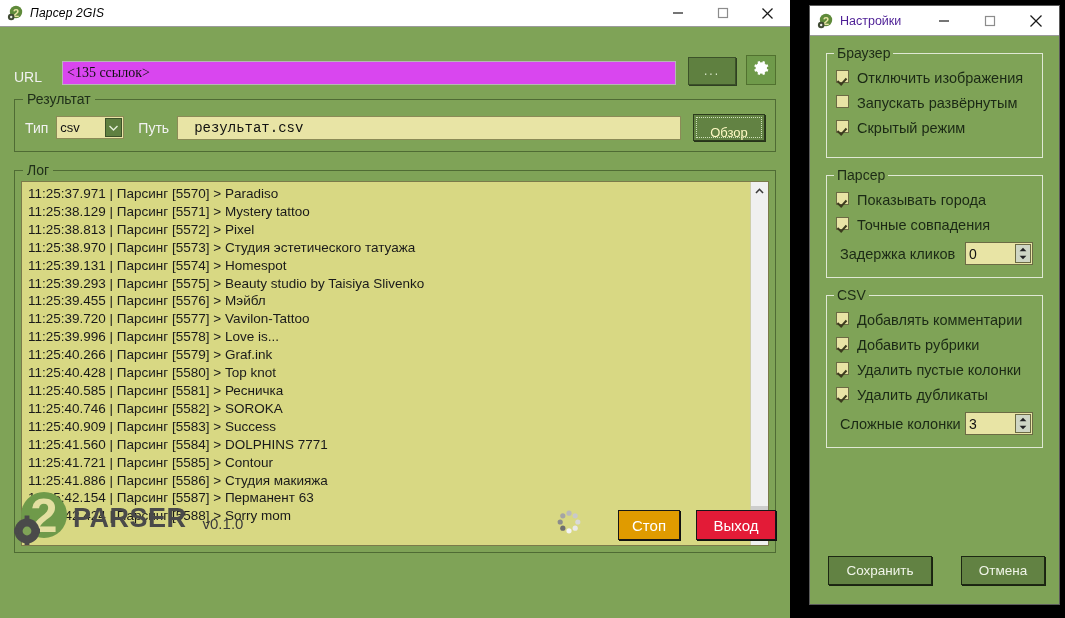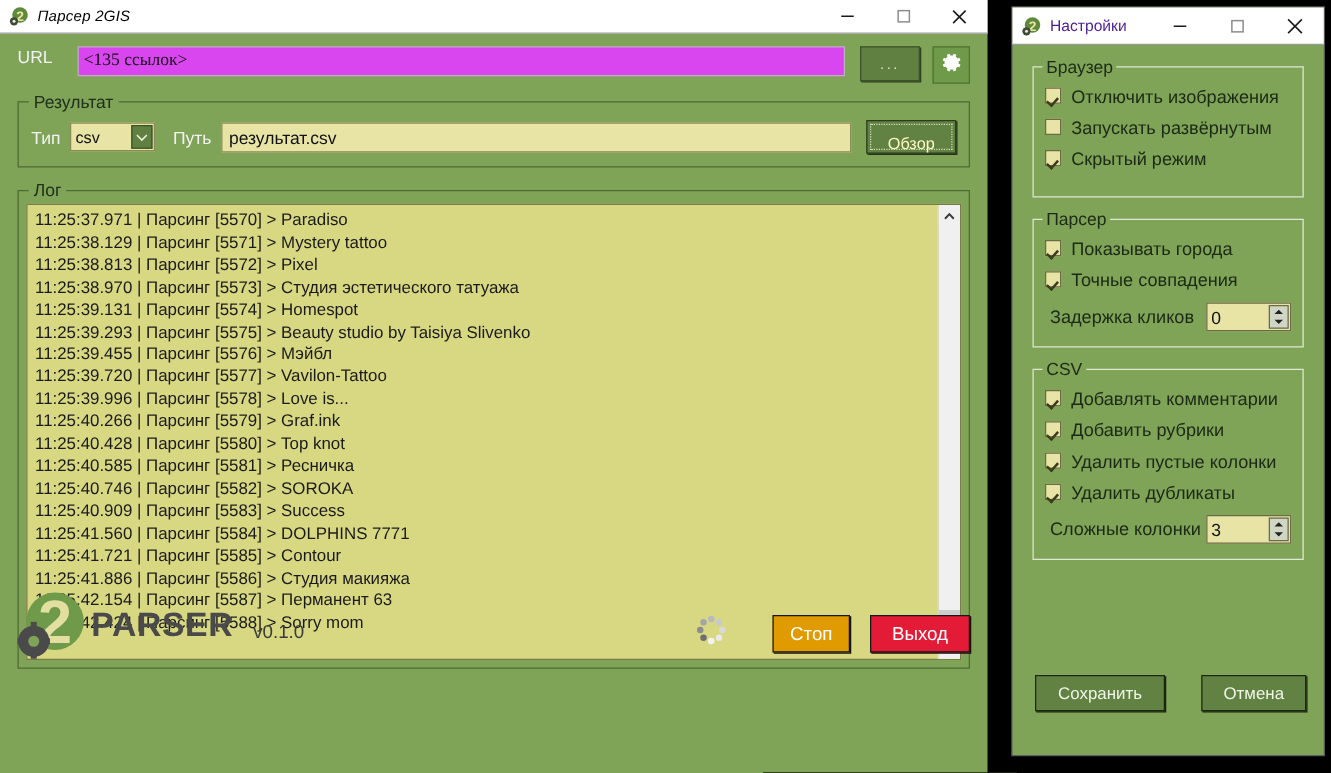--- a/index.html
+++ b/index.html
@@ -25,22 +25,22 @@
   .tb-icon { width: 16px; height: 16px; margin-left: 7px; margin-right: 7px; position: relative; flex:none;}
   .tb-title { font-size: 12px; color: #000; letter-spacing: .2px; flex: 1; font-style: italic; }
   .tb-controls { display: flex; height: 27px; }
   .tb-btn { width: 45px; height: 27px; display: flex; align-items: center; justify-content: center; }
   .tb-btn svg { display:block; }
 
   .main-body { position: relative; padding: 0; }
 
   
   .url-row {
-    display: flex; align-items: flex-start;
-    margin: 10px 14px 0 14px;
+    display: flex; align-items: flex-end;
+    margin: 28px 14px 0 14px;
   }
   .url-label { font-size: 14px; color: #f2f2f2; width: 48px; }
   .url-input {
     flex: 1; height: 24px; background: #d946ef;
     border: 1px solid #b6b6b6; font-size: 14px; color: #111;
     padding: 0 4px; line-height: 24px; box-sizing: border-box;
     font-family: Liberation Serif, serif;
   }
   .btn-dots {
     width: 48px; height: 28px; margin-left: 12px;
@@ -77,22 +77,22 @@
     box-sizing: border-box;
   }
   .sel-arrow {
     position: absolute; right: 2px; top: 2px; width: 17px; height: 19px;
     background: #5f8040; border: 1px solid #3c5229;
     display:flex; align-items:center; justify-content:center;
     box-sizing:border-box;
   }
   .path-input {
     flex: 1; height: 24px; background: #e8e4a5; border: 1px solid #8b8b57;
-    font-size: 14px; color: #111; padding: 0 5px; line-height: 21px;
-    box-sizing: border-box; font-family: Liberation Sans, sans-serif;
+    font-size: 14px; color: #111; padding: 0 16px; line-height: 21px;
+    box-sizing: border-box; font-family: Liberation Mono, monospace;
   }
   .btn-browse {
     width: 72px; height: 27px; margin-left: 12px;
     background: #628243; border: 1px solid #2b3b1c;
     box-shadow: 1px 1px 0 #27331a;
     color: #fef9c3; font-size: 13px;
     display:flex; align-items:flex-end; justify-content:center;
     box-sizing:border-box; position: relative;
   }
   .btn-browse::after{
@@ -180,21 +180,21 @@
   .spin {
     position: relative; width: 68px; height: 23px; flex: none;
     background: #e8e4a5; border: 1px solid #6b6b44; box-sizing: border-box;
   }
   .spin-val { font-size: 14px; color: #111; padding: 1px 0 0 3px; line-height: 20px; }
   .spin-btns {
     position: absolute; right: 1px; top: 1px; width: 16px; height: 19px;
     background: #cfd6c4; border: 1px solid #6b6b44; box-sizing: border-box;
     display: flex; flex-direction: column; justify-content: space-around; align-items: center;
   }
-  .st-footer { position: absolute; left: 0; bottom: 16px; width: 249px; height: 56px; }
+  .st-footer { position: absolute; left: 0; bottom: 0; width: 249px; height: 56px; }
   .btn-save {
     position: absolute; left: 18px; top: 8px; width: 104px; height: 29px;
     background: #628243; border: 1px solid #1d2813; box-shadow: 1px 1px 0 #1a2311;
     color: #f0f5e8; font-size: 13.5px; display:flex; align-items:center; justify-content:center;
     box-sizing:border-box;
   }
   .btn-cancel {
     position: absolute; right: 14px; top: 8px; width: 84px; height: 29px;
     background: #628243; border: 1px solid #1d2813; box-shadow: 1px 1px 0 #1a2311;
     color: #f0f5e8; font-size: 13.5px; display:flex; align-items:center; justify-content:center;

